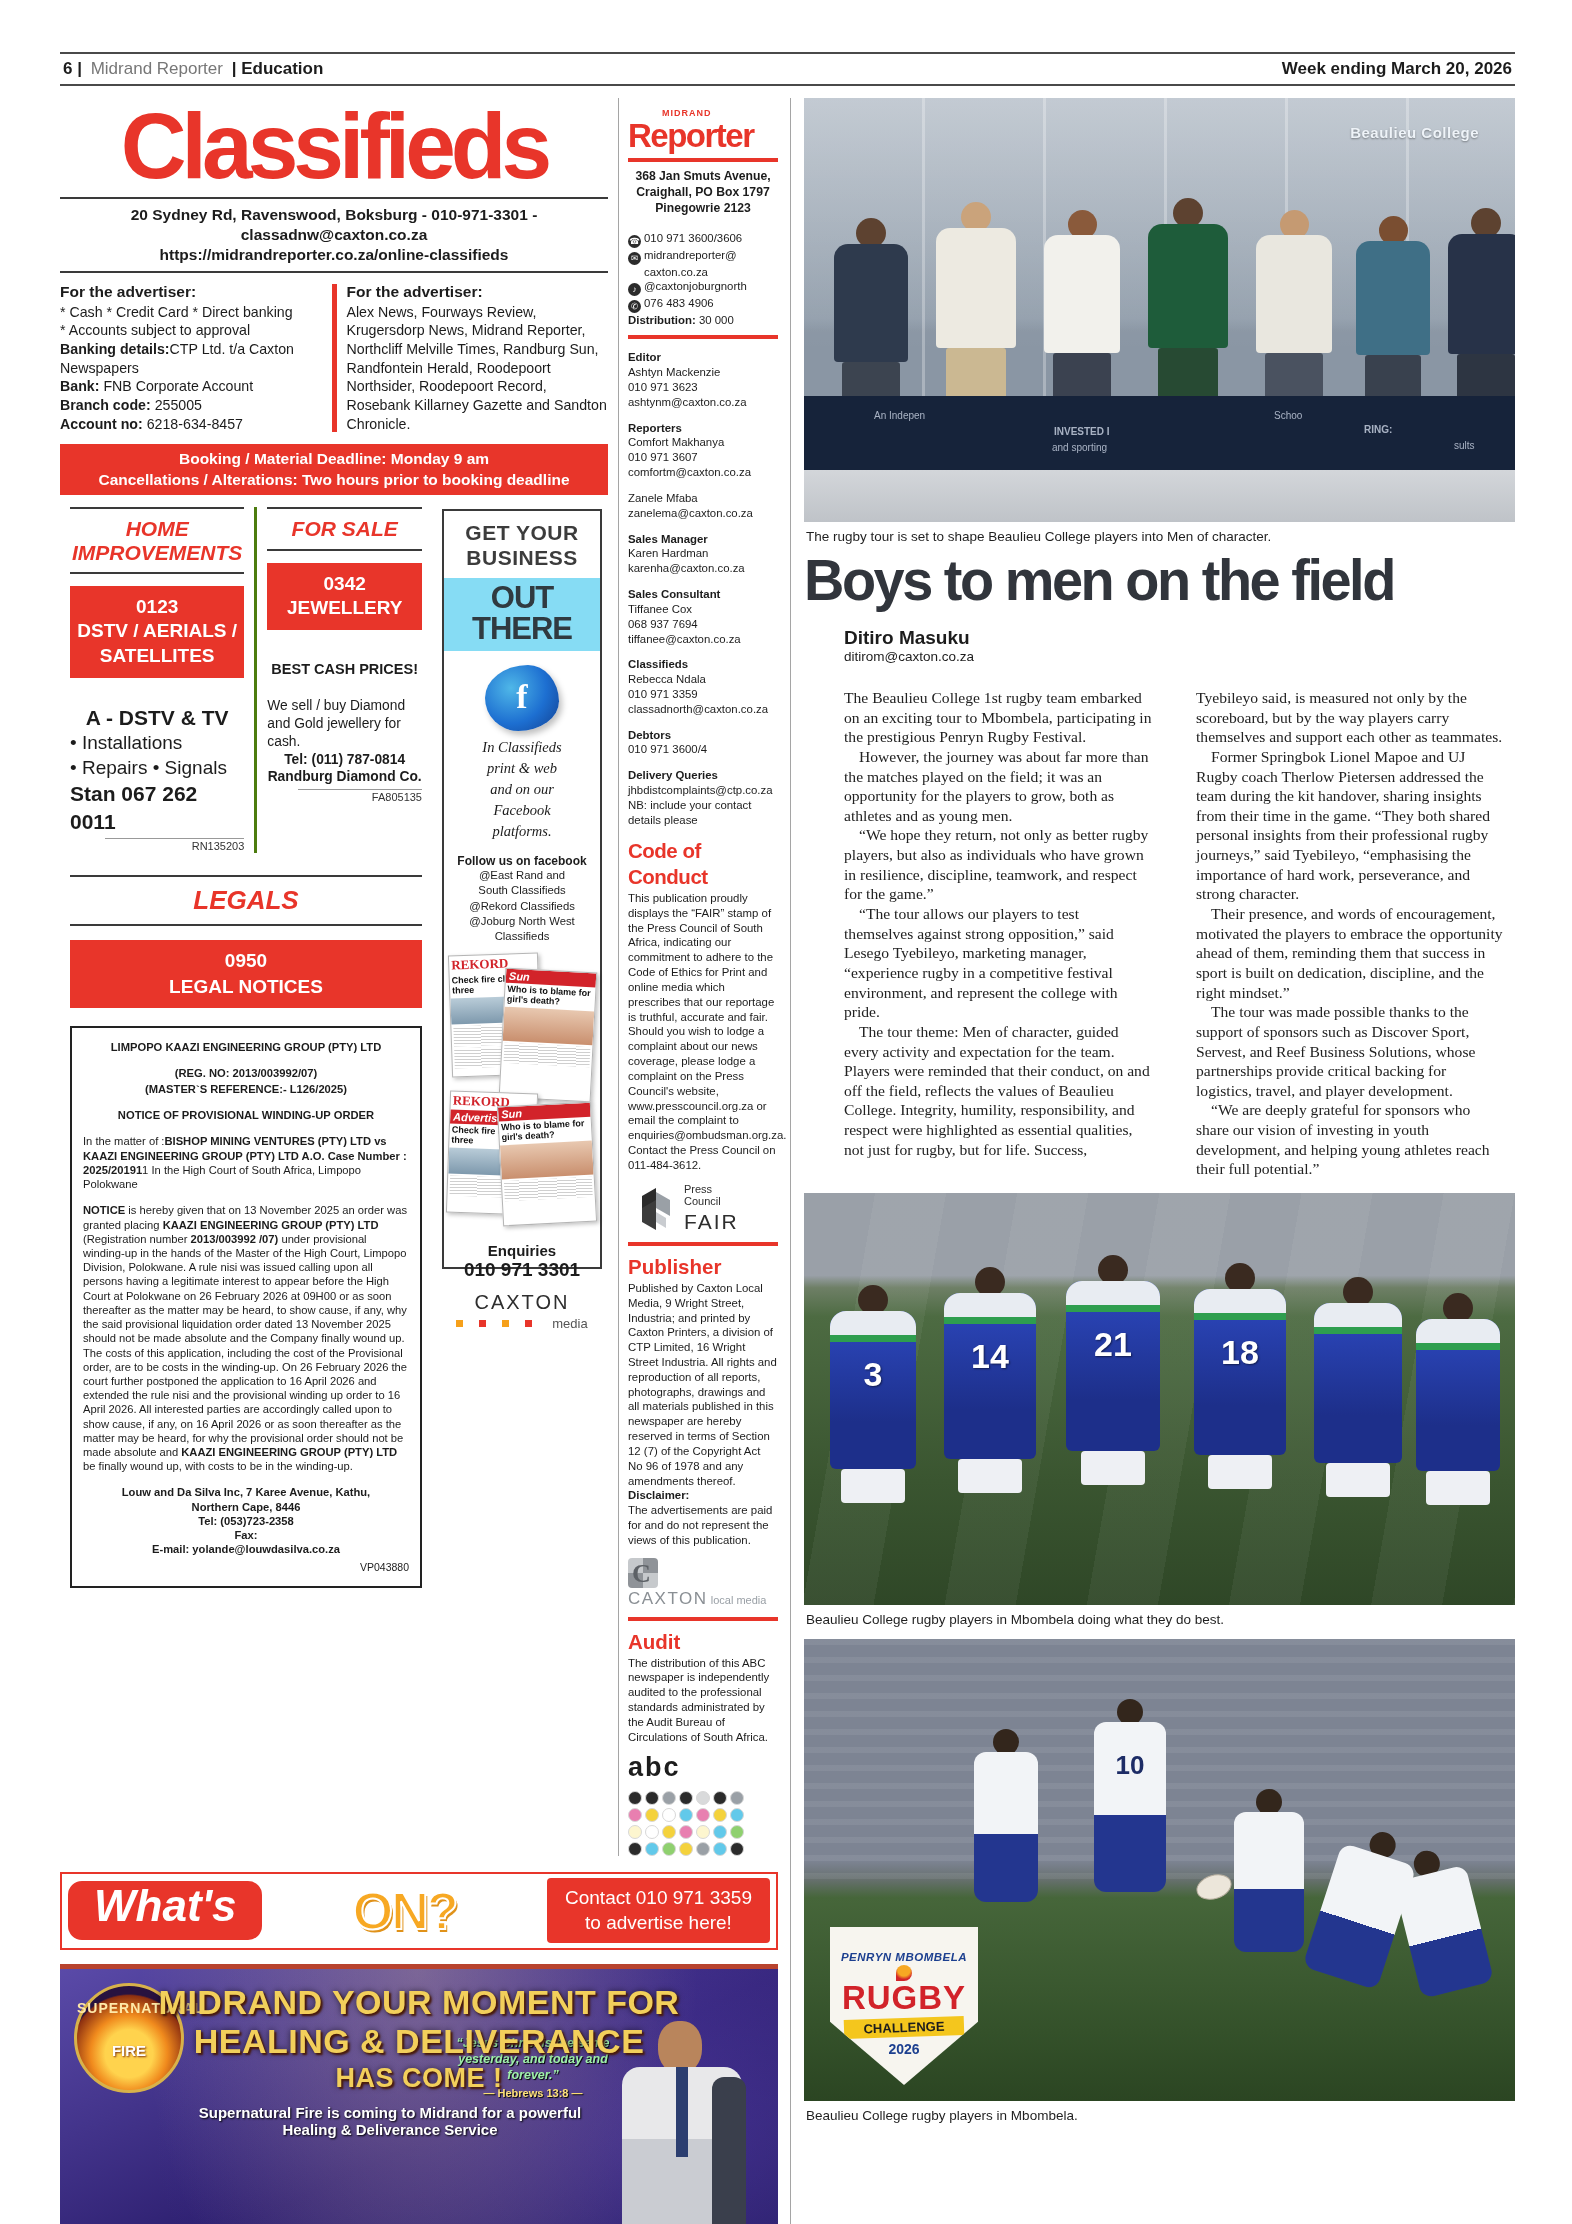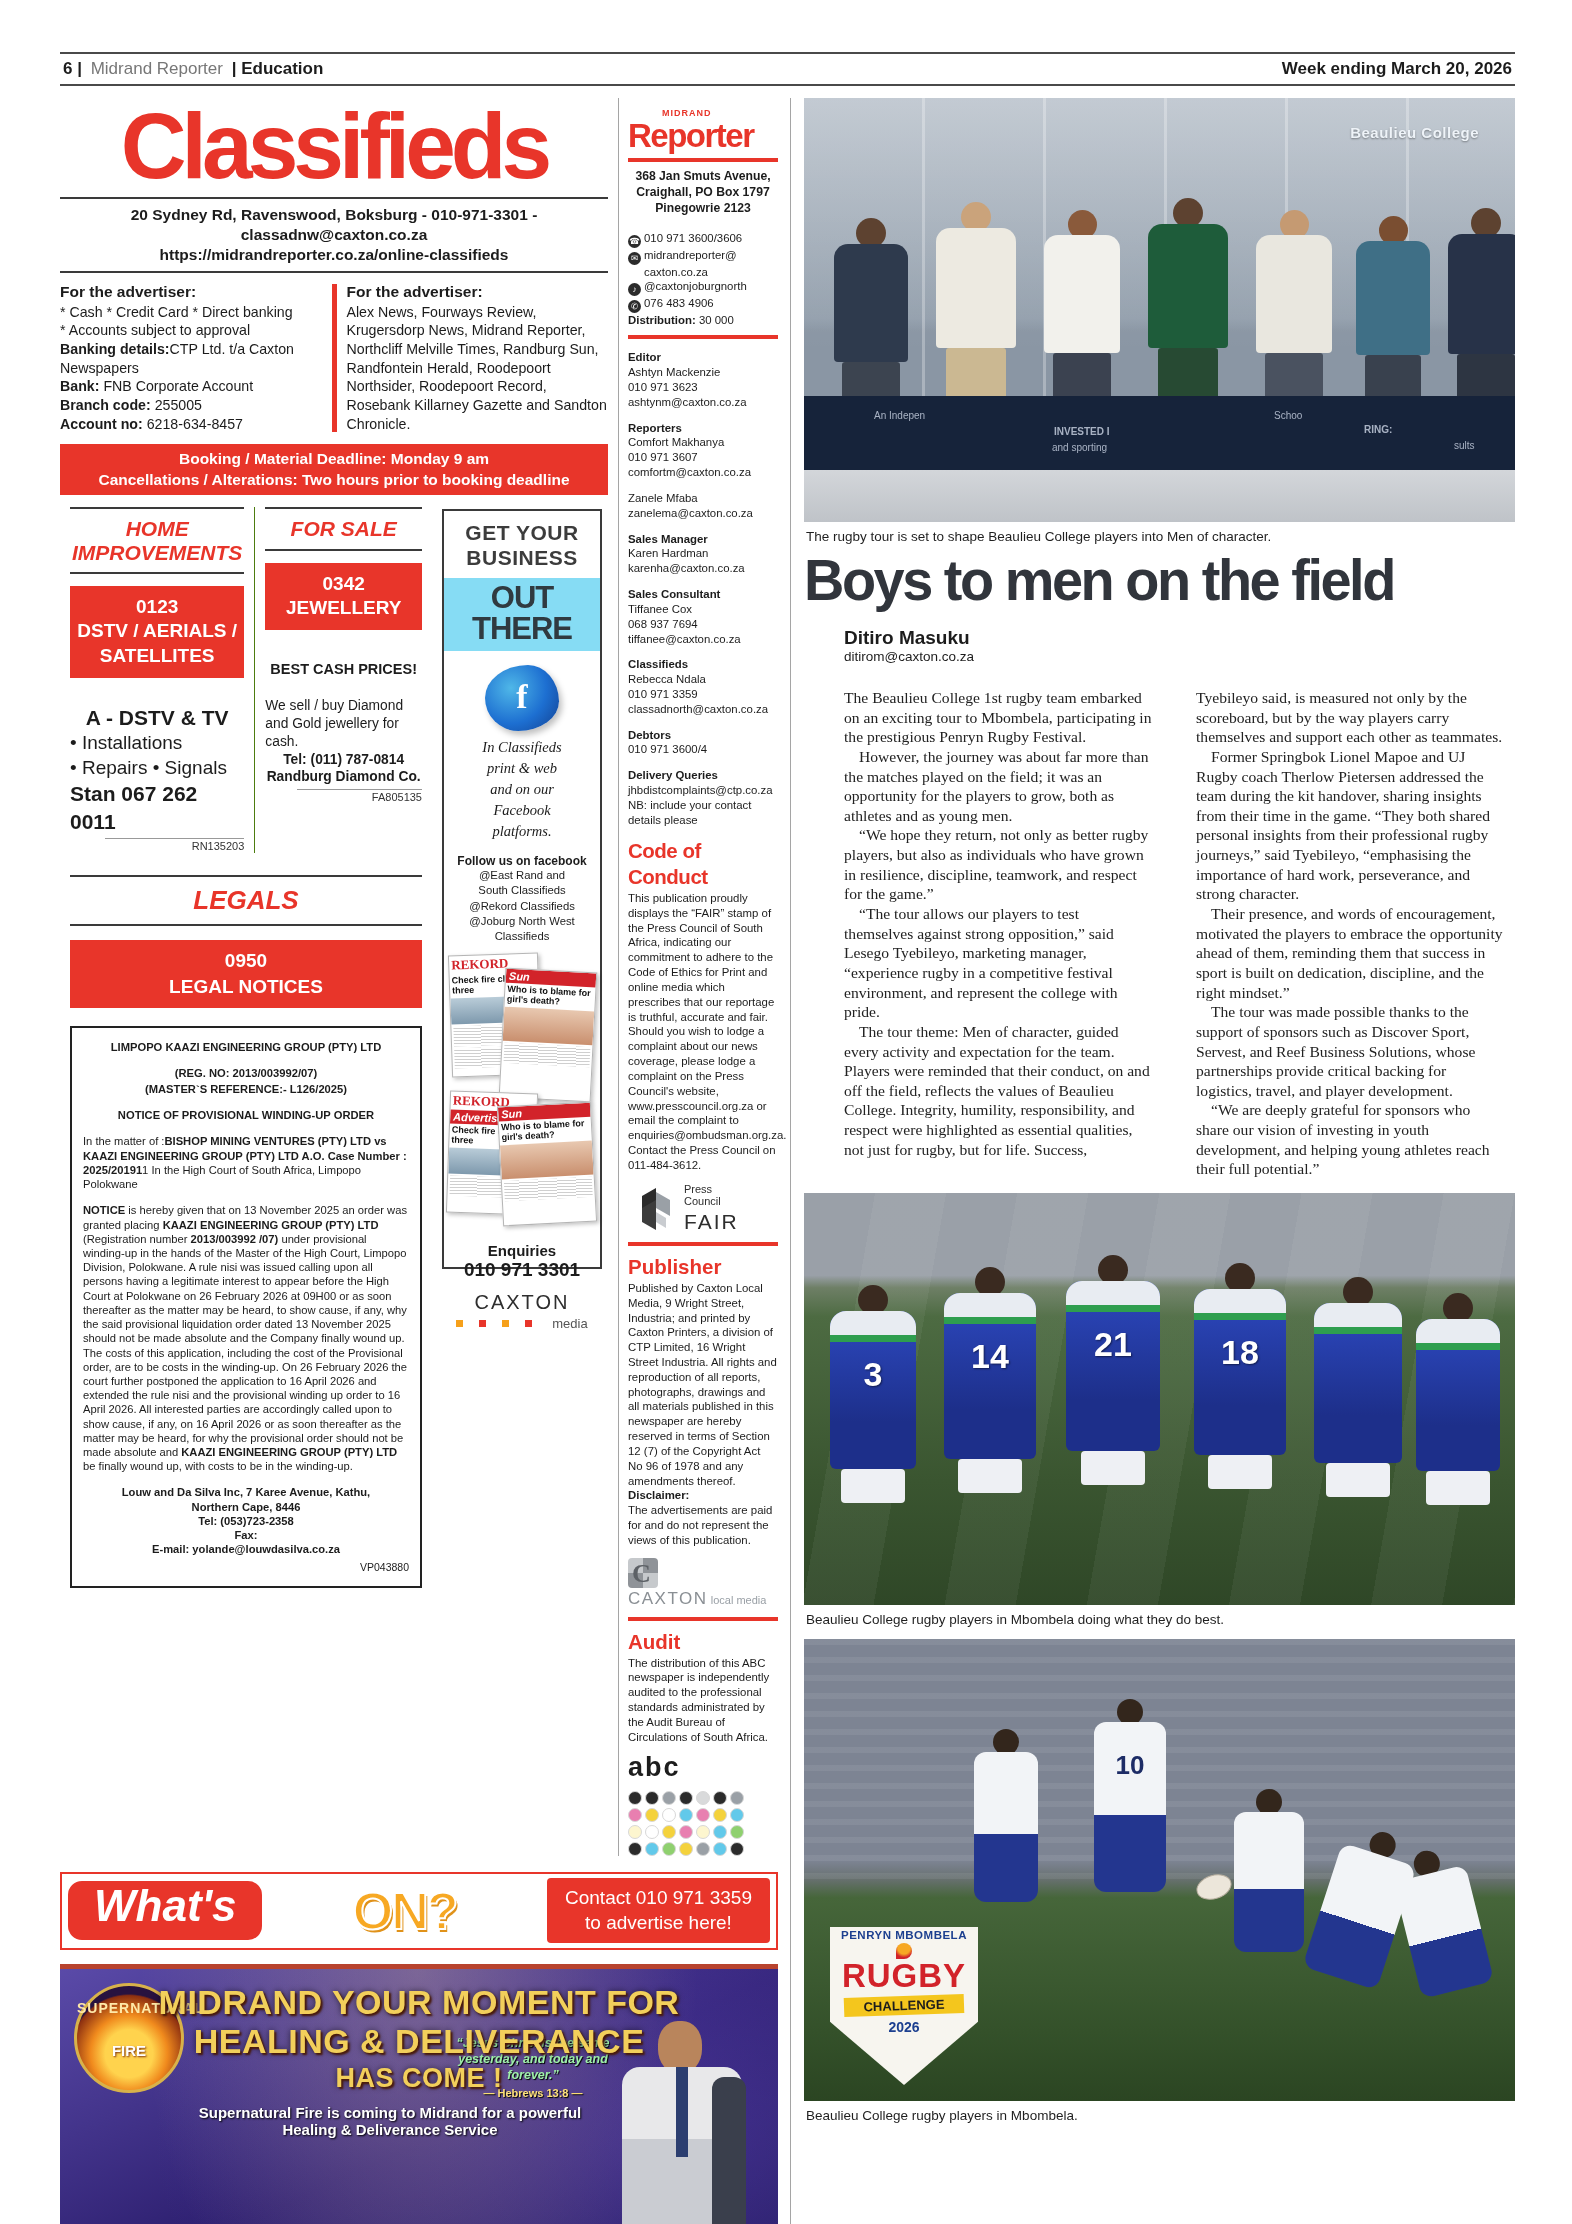--- a/index.html
+++ b/index.html
@@ -21,21 +21,21 @@
   .advertisers{display:flex;padding:9px 0 10px;font-size:14.2px;line-height:1.32;}
   .adv-col{flex:1;}
   .adv-h{font-weight:bold;font-size:15.5px;}
   .adv-divider{width:5px;background:#e8352a;margin:2px 10px;}
   .deadline{background:#e8352a;color:#fff;text-align:center;font-weight:bold;font-size:15.5px;line-height:1.35;padding:5px 0;}
   
   .cat-row{display:flex;margin-top:12px;}
   .cat-cols{width:372px;}
   .cat-two{display:flex;}
   .cat-col{flex:1;padding:0 10px;}
-  .cat-col.first{border-right:1px solid #4d7c0f;}
+  .cat-col.first{border-right:3px solid #4d7c0f;}
   .cat-head{color:#e8352a;font-style:italic;font-weight:bold;font-size:21px;text-align:center;border-top:2px solid #3a3a3a;border-bottom:2px solid #3a3a3a;padding:8px 2px;line-height:1.1;}
   .code-box{background:#e8352a;color:#fff;font-weight:bold;text-align:center;font-size:19px;line-height:1.3;padding:9px 2px;margin-top:12px;}
   .ad-dstv{margin-top:26px;font-size:19px;line-height:1.3;}
   .ad-dstv .t{font-weight:bold;font-size:21px;text-align:center;}
   .ad-dstv .ph{font-weight:bold;font-size:21px;}
   .ref-line{border-top:1px solid #999;text-align:right;font-size:11px;color:#333;margin-top:3px;width:80%;margin-left:20%;}
   .ad-jewel{margin-top:30px;font-size:13.8px;line-height:1.3;}
   .ad-jewel .t{font-weight:bold;font-size:14.5px;text-align:center;margin-bottom:18px;}
   .ad-jewel .b{font-weight:bold;text-align:center;}
   .legals-head{color:#e8352a;font-style:italic;font-weight:bold;font-size:26px;text-align:center;border-top:2px solid #3a3a3a;border-bottom:2px solid #3a3a3a;padding:8px 2px;margin:22px 10px 0 10px;}
@@ -145,21 +145,21 @@
   .hud .num{position:absolute;left:0;right:0;top:44px;color:#fff;font-weight:800;font-size:34px;text-shadow:1px 1px 2px rgba(0,0,0,.5);}
   .hud .hs{width:64px;height:34px;background:#eef0f4;margin:0 auto;border-radius:4px;}
   .photo-bot{height:462px;margin-top:12px;background:linear-gradient(#7d8493 0 48%,#67706f 52%,#46663a 56%,#34512a 85%,#2b4522);}
   .stands{position:absolute;left:0;right:0;top:0;height:52%;background:repeating-linear-gradient(rgba(255,255,255,.07) 0 6px,transparent 6px 18px);}
   .act{position:absolute;text-align:center;}
   .act .ah{width:26px;height:26px;border-radius:50%;background:#33261c;margin:0 auto;}
   .act .ab{border-radius:12px;background:linear-gradient(#f2f4f7 0 55%,#23368f 55%);margin:-3px auto 0;position:relative;}
   .act .num{position:absolute;left:0;right:0;top:16px;color:#1d2c66;font-weight:800;font-size:26px;margin-top:12px;}
   .ball{position:absolute;width:34px;height:22px;border-radius:50%;background:#ece6da;transform:rotate(-18deg);border:1px solid #b9b0a0;}
   .badge{position:absolute;left:26px;bottom:16px;width:148px;height:158px;background:#f7f5ef;clip-path:polygon(0 0,100% 0,100% 60%,50% 100%,0 60%);text-align:center;box-shadow:0 2px 6px rgba(0,0,0,.4);}
-  .badge .b1{color:#1c3f8f;font-weight:800;font-size:11.5px;padding-top:2px;letter-spacing:.5px;}
+  .badge .b1{color:#1c3f8f;font-weight:800;font-size:11.5px;padding-top:24px;letter-spacing:.5px;font-style:italic;}
   .badge .b2{color:#d2232a;font-weight:800;font-size:33px;letter-spacing:1px;line-height:1.05;}
   .badge .rib{background:#f4c61d;color:#1d1d1d;font-weight:800;font-size:13px;margin:2px 14px 0;padding:2px 0;transform:rotate(-2deg);}
   .badge .b4{color:#1c3f8f;font-weight:800;font-size:14px;margin-top:4px;}
   .torch{width:16px;height:16px;margin:2px auto 0;background:radial-gradient(circle at 50% 30%,#f7a823 0 45%,#d2232a 70%);border-radius:50% 50% 50% 0;}
 </style>
 </head>
 <body>
 
 <div class="page-header">
   <div class="ph-left">

